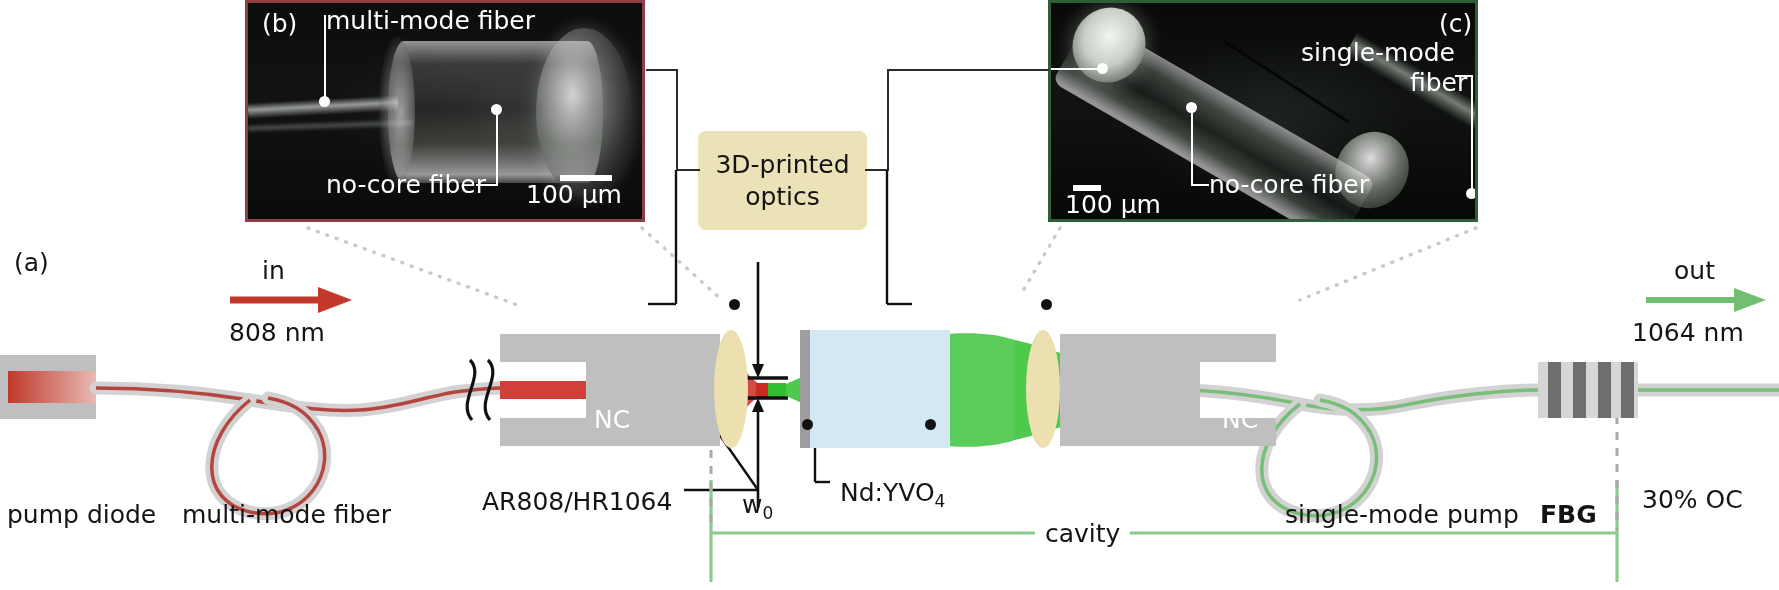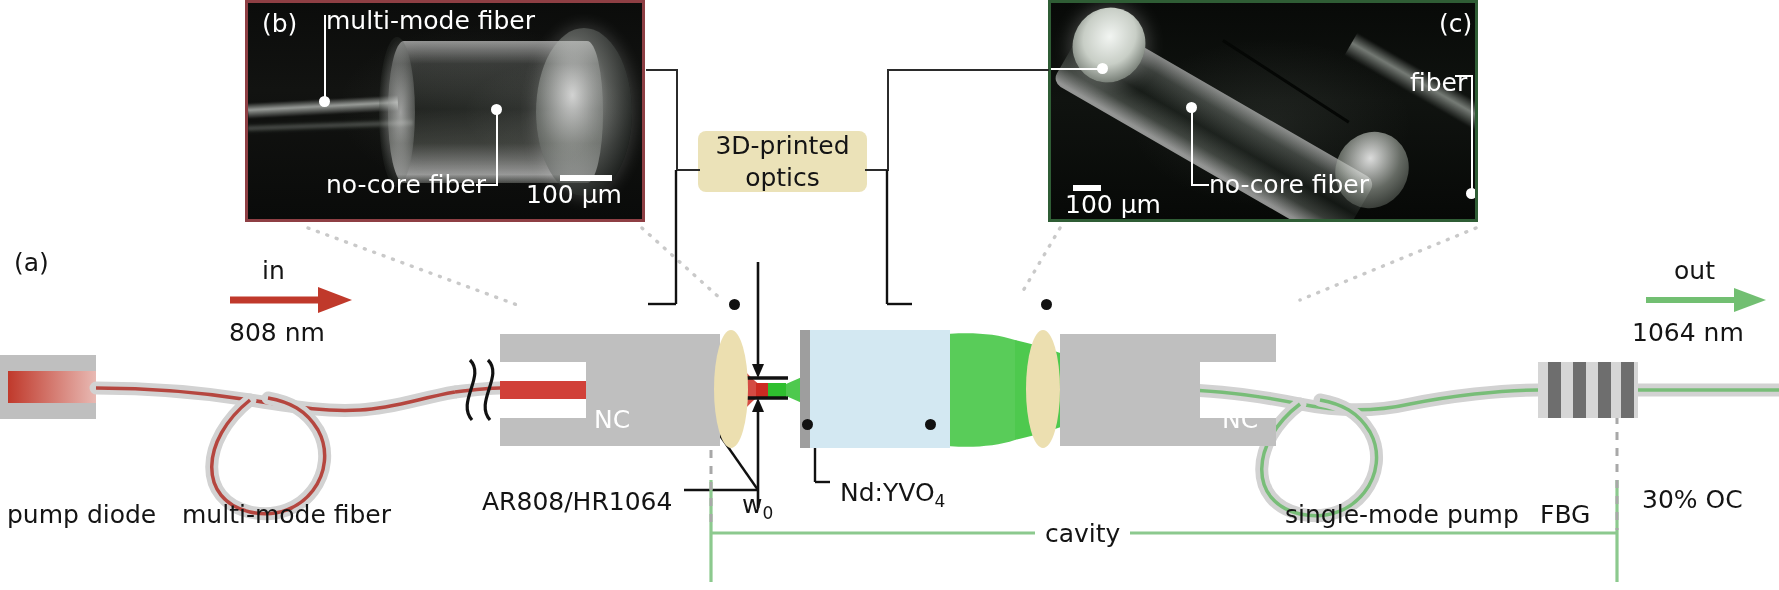--- a/index.html
+++ b/index.html
@@ -112,21 +112,21 @@
   }
 
   .panel-tag { position: absolute; color: #ffffff; font-size: 25px; }
   .photo-label { position: absolute; color: #ffffff; font-size: 25px; white-space: nowrap; line-height: 1.12; }
   .leader { position: absolute; background: #ffffff; }
   .dot-w { position: absolute; width: 11px; height: 11px; border-radius: 50%; background: #ffffff; }
   .scalebar { position: absolute; background: #ffffff; height: 6px; }
 
   
   #optics-box {
-    position: absolute; left: 698px; top: 131px; width: 169px; height: 61px;
+    position: absolute; left: 698px; top: 131px; width: 169px; height: 99px;
     background: #ebe2b8; border-radius: 8px;
     display: flex; flex-direction: column; align-items: center; justify-content: center;
     font-size: 25px; color: #141414; line-height: 1.25;
   }
   .connector { position: absolute; background: #2b2b2b; }
 
   
   .gray-block { position: absolute; background: #bfbfbf; }
   .nc-text { position: absolute; color: #ffffff; font-size: 25px; }
   .crystal {
@@ -184,20 +184,21 @@
     <div class="rod-c-crack"></div>
     <div class="rod-c-capL"></div>
     <div class="rod-c-capR"></div>
   </div>
 
   <span class="panel-tag" style="left:388px; top:6px;">(c)</span>
 
   <div class="leader" style="left:0px; top:65px; width:50px; height:2px;"></div>
   <div class="dot-w" style="left:46px; top:60px;"></div>
 
+  <span class="photo-label" style="left:250px; top:36px;">single-mode</span>
   <span class="photo-label" style="left:324px; top:66px;margin-left:35px;">fiber</span>
   <div class="leader" style="left:404px; top:72px; width:18px; height:2px;"></div>
   <div class="leader" style="left:420px; top:72px; width:2px; height:118px;"></div>
   <div class="dot-w" style="left:415px; top:185px;"></div>
 
   <span class="photo-label" style="left:158px; top:168px;">no-core fiber</span>
   <div class="leader" style="left:140px; top:181px; width:18px; height:2px;"></div>
   <div class="leader" style="left:140px; top:104px; width:2px; height:78px;"></div>
   <div class="dot-w" style="left:135px; top:99px;"></div>
 
@@ -369,15 +370,15 @@
 
 <span class="lbl" style="left:742px; top:490px;">
   <span>w</span><sub style="font-size:17px;">0</sub>
 </span>
 
 <span class="lbl" style="left:840px; top:478px;">
   <span>Nd:YVO</span><sub style="font-size:17px;">4</sub>
 </span>
 
 <span class="lbl" style="left:1285px; top:500px;">single-mode pump</span>
-<span class="lbl" style="left:1540px; top:500px;">FBG</span>
+<span class="lbl" style="left:1540px; top:500px;font-weight:bold;">FBG</span>
 
 <span class="cavity-text" style="left:1035px; top:519px;">cavity</span>
 
 </body></html>

